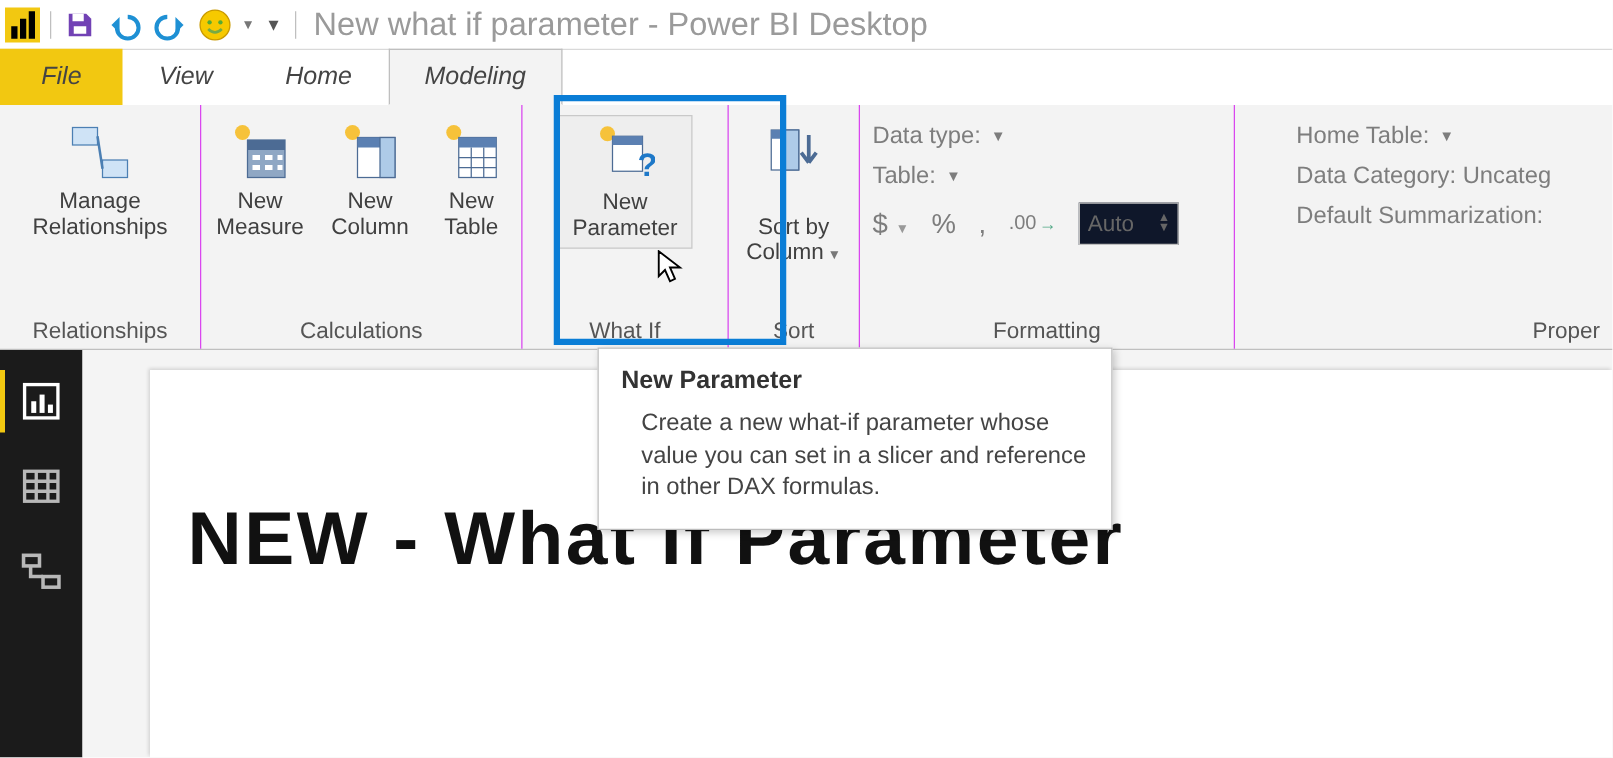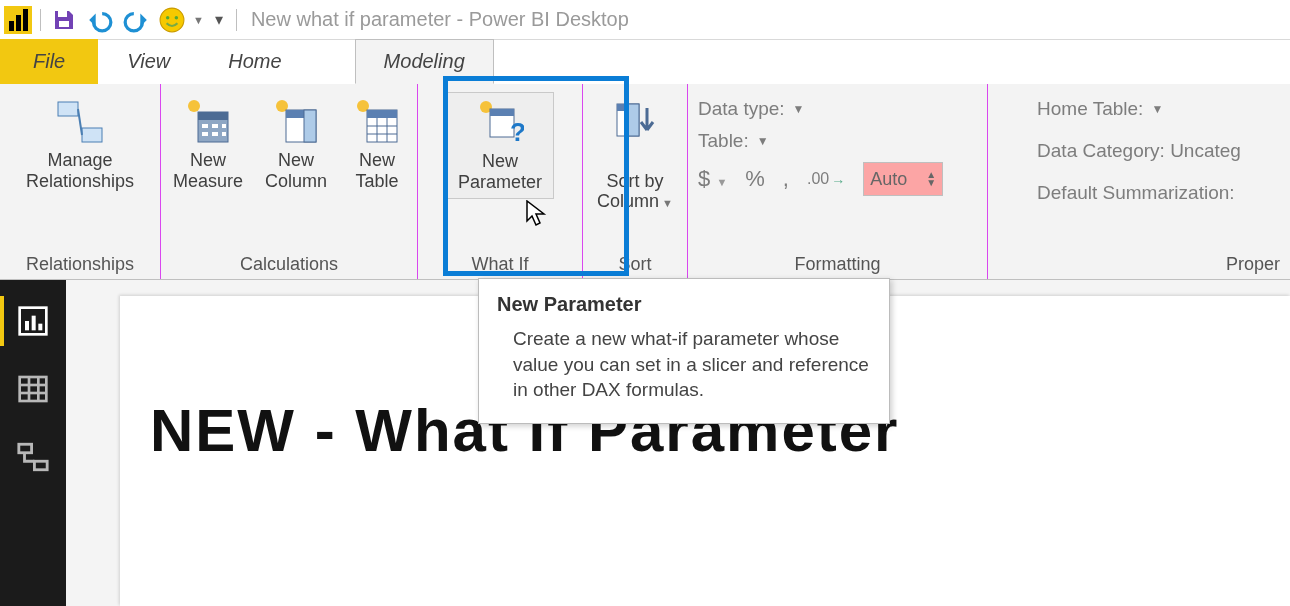--- a/index.html
+++ b/index.html
@@ -12,26 +12,26 @@
   .qat .logo {
     width: 28px; height: 28px; background: #f2c811; display:flex;
     align-items:flex-end; justify-content:center; gap:2px; padding:3px;
   }
   .qat .logo span{ width:5px; background:#000; }
   .qat .logo span:nth-child(1){height:10px}
   .qat .logo span:nth-child(2){height:16px}
   .qat .logo span:nth-child(3){height:22px}
   .qat .sep{ width:1px; height:22px; background:#bfbfbf; margin:0 2px;}
   .qat-btn{ width:30px; height:30px; display:flex; align-items:center; justify-content:center; cursor:pointer;}
-  .title-text{ color:#9a9a9a; font-size:20px; margin-left:6px; white-space:nowrap; }
+  .title-text{ color:#9a9a9a; font-size:26px; margin-left:6px; white-space:nowrap; }
   
   .tabs{ height:44px; display:flex; align-items:flex-end; background:#fff;font-style:italic; }
   .tab{ padding:10px 28px; font-size:20px; color:#444; cursor:pointer; border:1px solid transparent; }
   .tab.file{ background:#f2c811; font-weight:400; padding:10px 32px; }
-  .tab.active{ border:1px solid #bfbfbf; border-bottom:1px solid #f3f3f3; background:#f3f3f3;margin-left:44px; }
+  .tab.active{ border:1px solid #bfbfbf; border-bottom:1px solid #f3f3f3; background:#f3f3f3; }
   
   .ribbon{
     height:196px; background:#f3f3f3; border-bottom:1px solid #bfbfbf;
     display:flex; align-items:stretch;
   }
   .group{
     display:flex; flex-direction:column; align-items:center; justify-content:space-between;
     padding:8px 10px 4px 10px; border-right:1px solid #d946ef; position:relative;
   }
   .group .items{ display:flex; gap:14px; flex:1; align-items:flex-start; }
@@ -43,27 +43,27 @@
   .big-btn.narrow{ width:74px; }
   .big-btn .icon{ width:48px; height:48px; }
   .big-btn .cap{ font-size:18px; color:#404040; line-height:1.15; }
   .group.sort .big-btn{ width:84px; }
   .group.formatting{ width:300px; }
   .fmt-rows{ display:flex; flex-direction:column; gap:10px; padding-top:6px; width:100%; }
   .fmt-row{ display:flex; align-items:center; gap:8px; font-size:19px; color:#7d7d7d; }
   .fmt-row .dd{ font-size:12px; color:#7d7d7d; }
   .fmt-sym{ display:flex; gap:18px; align-items:center; font-size:22px; color:#7d7d7d; }
   .spin{
-    display:flex; align-items:center; border:1px solid #bfbfbf; background:#fca5a5;
+    display:flex; align-items:center; border:1px solid #bfbfbf; background:#0f172a;
     height:34px; padding:0 6px; gap:6px;
   }
   .spin input{ width:50px; border:none; font-size:18px; color:#666; background:transparent; outline:none; }
   .spin .arrows{ display:flex; flex-direction:column; line-height:8px; font-size:10px; color:#666; }
   .group.props{ flex:1; border-right:none; }
-  .props-rows{ display:flex; flex-direction:column; gap:20px; padding-top:6px; font-size:19px; color:#7d7d7d; white-space:nowrap; }
+  .props-rows{ display:flex; flex-direction:column; gap:10px; padding-top:6px; font-size:19px; color:#7d7d7d; white-space:nowrap; }
   
   .hl{
     position:absolute; border:5px solid #0a7dd6; pointer-events:none;
   }
   
   .workspace{ display:flex; height:calc(606px - 40px - 44px - 196px); }
   .sidebar{
     width:66px; background:#1b1b1b; display:flex; flex-direction:column; align-items:center;
     gap:26px; padding-top:20px;
   }

